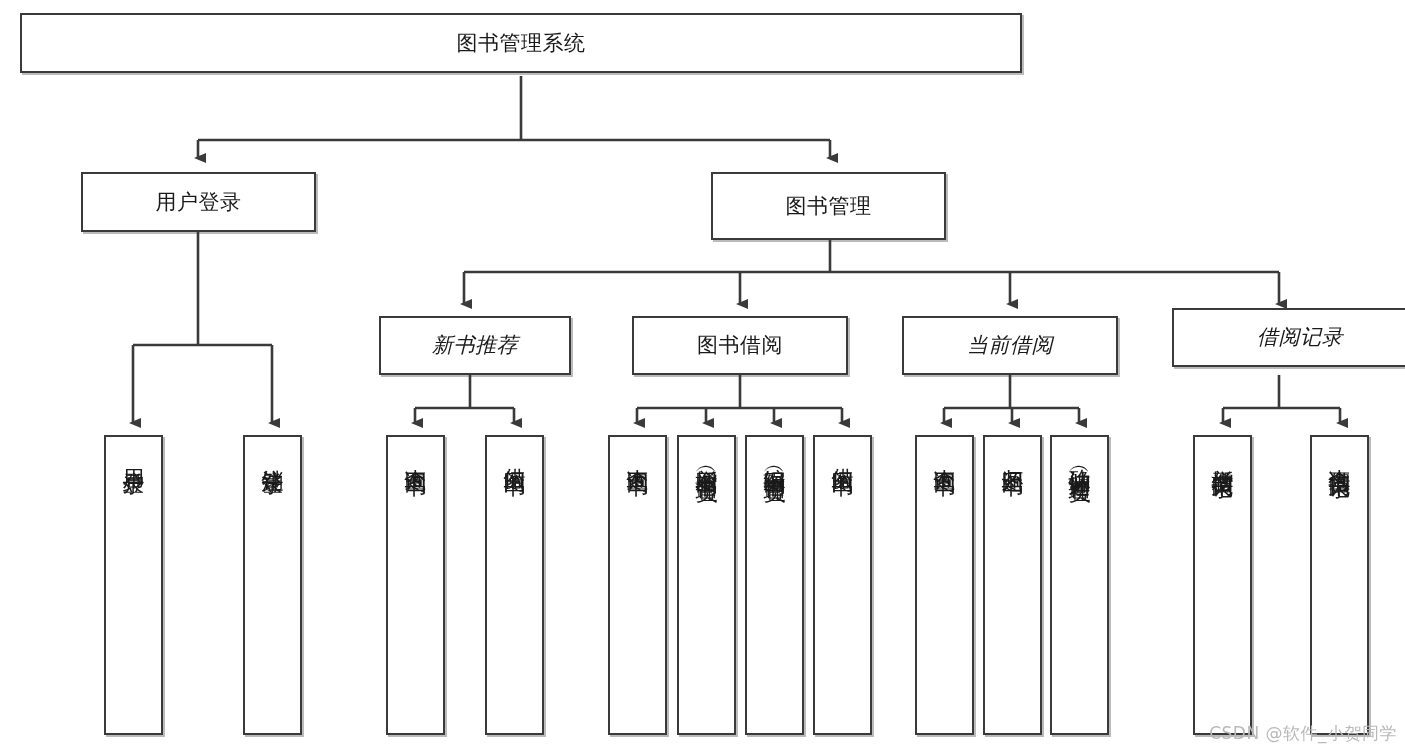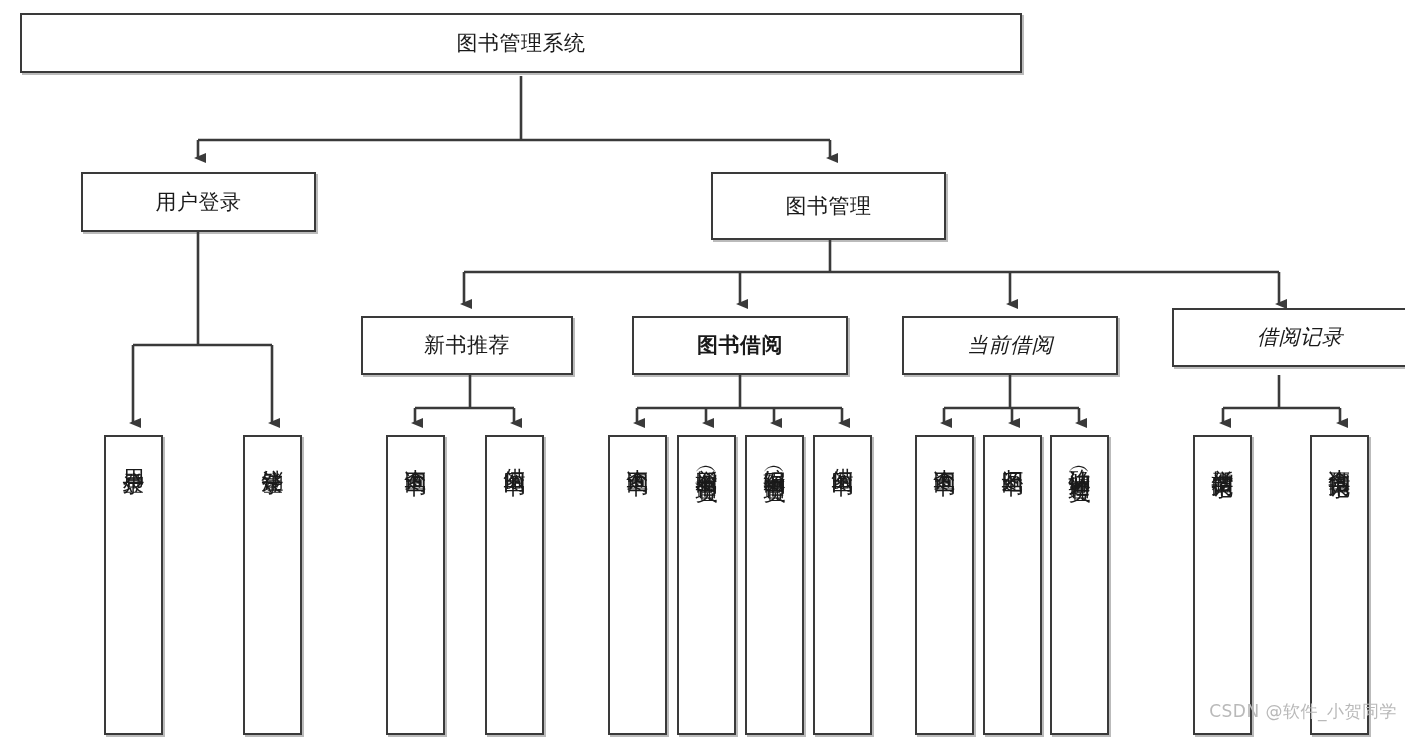--- a/index.html
+++ b/index.html
@@ -53,21 +53,21 @@
     writing-mode: vertical-rl;
     text-orientation: upright;
     font-size: 22px;
     line-height: 1.18;
     letter-spacing: 2px;
     white-space: nowrap;
   }
   #watermark {
     position: absolute;
     right: 8px;
-    bottom: 24px;
+    bottom: 2px;
     font-size: 17px;
     color: #b9b9b9;
     letter-spacing: 0.5px;
     z-index: 5;
     white-space: nowrap;
   }
 </style>
 </head>
 <body>
 
@@ -128,25 +128,25 @@
   </div>
 
   <div class="node horizontal" style="left:81px; top:172px; width:235px; height:60px;">
     <span class="node-label">用户登录</span>
   </div>
 
   <div class="node horizontal" style="left:711px; top:172px; width:235px; height:68px;">
     <span class="node-label">图书管理</span>
   </div>
 
-  <div class="node horizontal" style="left:361px; top:316px; width:212px; height:59px;">
+  <div class="node horizontal" style="left:379px; top:316px; width:192px; height:59px;font-style:italic;">
     <span class="node-label">新书推荐</span>
   </div>
 
-  <div class="node horizontal" style="left:632px; top:316px; width:216px; height:59px;font-weight:bold;">
+  <div class="node horizontal" style="left:632px; top:316px; width:216px; height:59px;">
     <span class="node-label">图书借阅</span>
   </div>
 
   <div class="node horizontal" style="left:902px; top:316px; width:216px; height:59px;font-style:italic;">
     <span class="node-label">当前借阅</span>
   </div>
 
   <div class="node horizontal" style="left:1172px; top:308px; width:256px; height:59px;font-style:italic;">
     <span class="node-label">借阅记录</span>
   </div>

